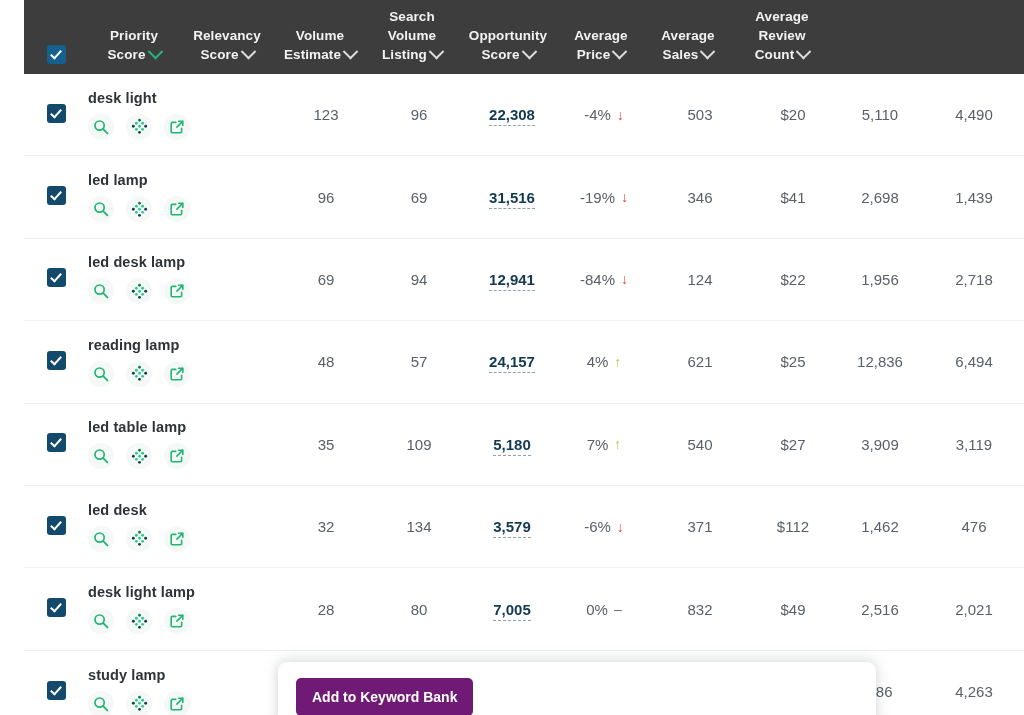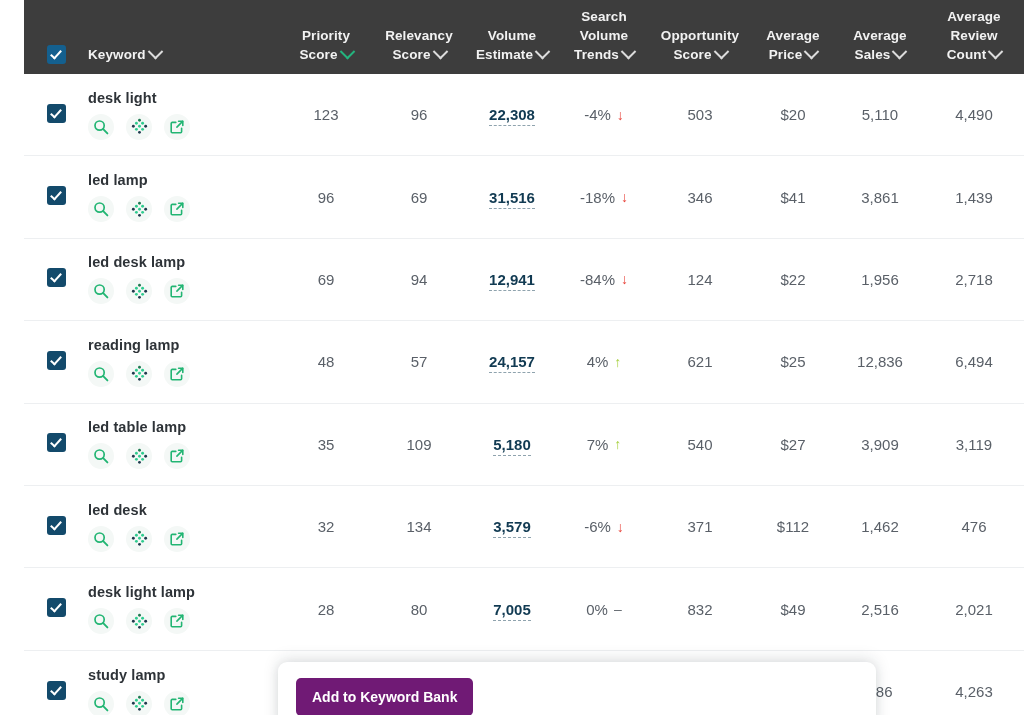--- a/index.html
+++ b/index.html
@@ -205,26 +205,20 @@
 <body>
 
 <div id="app">
   <div class="table-wrap">
 
     <div class="thead">
       <div class="th c-check">
         <span class="cb head"></span>
       </div>
 
-      <div class="th c-key">
-        <span class="ttl-line">
-          <span class="ttxt">Keyword</span>
-          <span class="chev"></span>
-        </span>
-      </div>
 
       <div class="th c-pri">
         <span class="ttxt">Priority</span>
         <span class="ttl-line">
           <span class="ttxt">Score</span>
           <span class="chev active"></span>
         </span>
       </div>
 
       <div class="th c-rel">
@@ -240,21 +234,21 @@
         <span class="ttl-line">
           <span class="ttxt">Estimate</span>
           <span class="chev"></span>
         </span>
       </div>
 
       <div class="th c-svt">
         <span class="ttxt">Search</span>
         <span class="ttxt">Volume</span>
         <span class="ttl-line">
-          <span class="ttxt">Trends</span>
+          <span class="ttxt">Listing</span>
           <span class="chev"></span>
         </span>
       </div>
 
       <div class="th c-opp">
         <span class="ttxt">Opportunity</span>
         <span class="ttl-line">
           <span class="ttxt">Score</span>
           <span class="chev"></span>
         </span>
@@ -362,26 +356,26 @@
                   <path d="M9.6 2.2h4.2v4.2" stroke="#22b573" stroke-width="1.6" stroke-linecap="round" stroke-linejoin="round"></path>
                   <path d="M13.6 2.4 7.9 8.1" stroke="#22b573" stroke-width="1.6" stroke-linecap="round"></path>
                 </svg>
               </span>
             </span>
           </div>
           <div class="td c-pri">96</div>
           <div class="td c-rel">69</div>
           <div class="td c-vol"><span class="volval">31,516</span></div>
           <div class="td c-svt"><span class="trend">
-              <span>-18%</span>
+              <span>-19%</span>
               <span class="arrow down">↓</span>
             </span></div>
           <div class="td c-opp">346</div>
           <div class="td c-avp">$41</div>
-          <div class="td c-avs">3,861</div>
+          <div class="td c-avs">2,698</div>
           <div class="td c-arc">1,439</div>
         </div>
         <div class="trow">
           <div class="td c-check"><span class="cb"></span></div>
           <div class="td c-key kwcell">
             <span class="kwtext">led desk lamp</span>
             <span class="kwicons">
               <span class="ic">
                 <svg width="16" height="16" viewBox="0 0 16 16" fill="none">
                   <circle cx="6.6" cy="6.6" r="4.6" stroke="#22b573" stroke-width="1.7"></circle>

